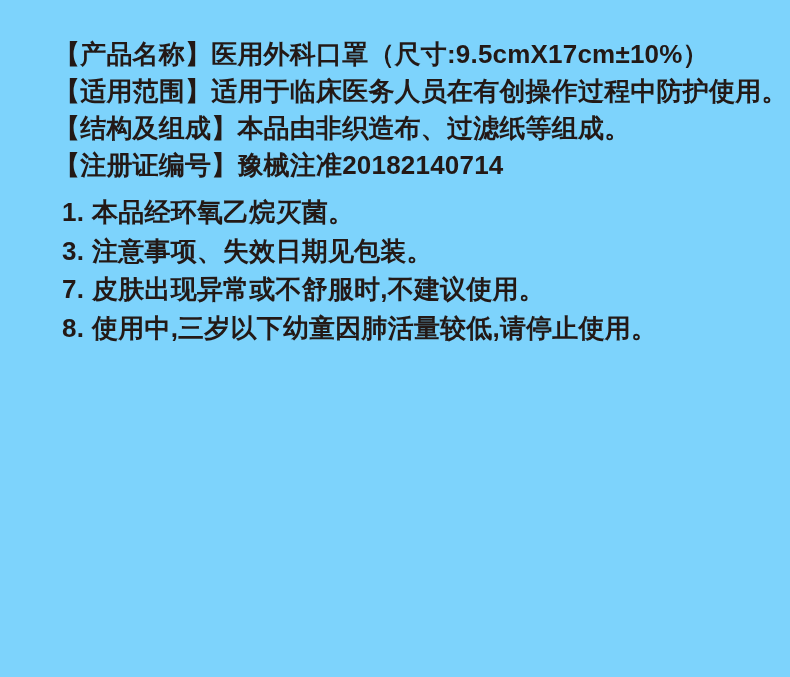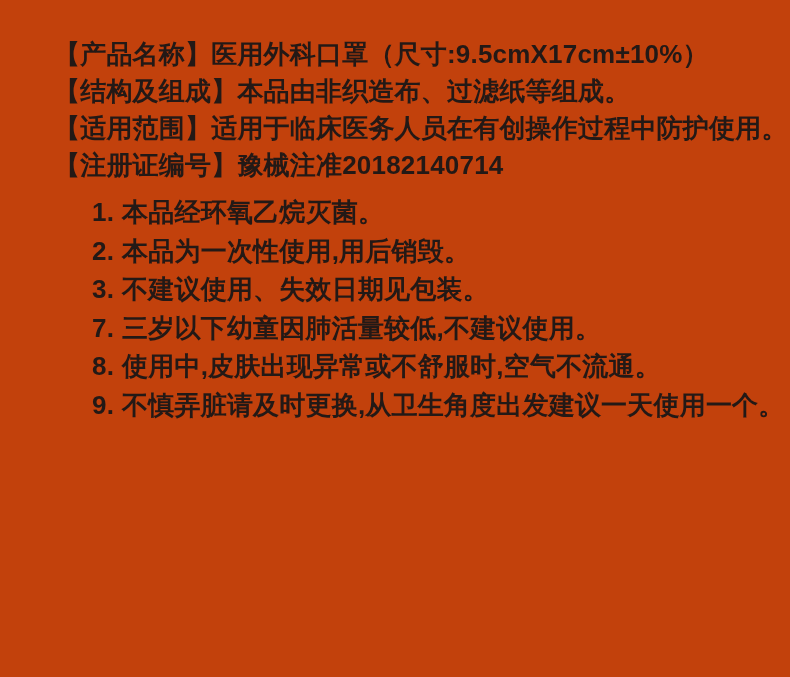--- a/index.html
+++ b/index.html
@@ -13,21 +13,21 @@
     overflow: hidden;
     font-family: "Liberation Sans", "DejaVu Sans", sans-serif;
     font-weight: 700;
     color: #231916;
   }
   .page {
     box-sizing: border-box;
     width: 790px;
     height: 677px;
     padding: 36px 24px 0 54px;
-    background: #c2410c;
+    background: #7dd3fc;
   }
   .field-line {
     font-size: 26px;
     line-height: 37px;
     height: 37px;
     white-space: nowrap;
     letter-spacing: 0.2px;
   }
   .field-label {
     display: inline;
@@ -38,61 +38,54 @@
   .precaution-list {
     margin-top: 9px;
     padding-left: 8px;
   }
   .precaution-line {
     font-size: 26px;
     line-height: 38.5px;
     height: 38.5px;
     white-space: nowrap;
     letter-spacing: 0.2px;
-    margin-left: 30px;
   }
   .precaution-num {
     display: inline-block;
     margin-right: 8px;
   }
 </style>
 </head>
 <body>
 
 <div class="page">
 
   <div>
     <div class="field-line">
       <span class="field-label">【产品名称】</span><span class="field-value">医用外科口罩（尺寸:9.5cmX17cm±10%）</span>
     </div>
     <div class="field-line">
-      <span class="field-label">【结构及组成】</span><span class="field-value">本品由非织造布、过滤纸等组成。</span>
+      <span class="field-label">【适用范围】</span><span class="field-value">适用于临床医务人员在有创操作过程中防护使用。</span>
     </div>
     <div class="field-line">
-      <span class="field-label">【适用范围】</span><span class="field-value">适用于临床医务人员在有创操作过程中防护使用。</span>
+      <span class="field-label">【结构及组成】</span><span class="field-value">本品由非织造布、过滤纸等组成。</span>
     </div>
     <div class="field-line">
       <span class="field-label">【注册证编号】</span><span class="field-value">豫械注准20182140714</span>
     </div>
   </div>
 
   <div class="precaution-list">
     <div class="precaution-line">
       <span class="precaution-num">1.</span><span>本品经环氧乙烷灭菌。</span>
     </div>
     <div class="precaution-line">
-      <span class="precaution-num">2.</span><span>本品为一次性使用,用后销毁。</span>
+      <span class="precaution-num">3.</span><span>注意事项、失效日期见包装。</span>
     </div>
     <div class="precaution-line">
-      <span class="precaution-num">3.</span><span>不建议使用、失效日期见包装。</span>
+      <span class="precaution-num">7.</span><span>皮肤出现异常或不舒服时,不建议使用。</span>
     </div>
     <div class="precaution-line">
-      <span class="precaution-num">7.</span><span>三岁以下幼童因肺活量较低,不建议使用。</span>
-    </div>
-    <div class="precaution-line">
-      <span class="precaution-num">8.</span><span>使用中,皮肤出现异常或不舒服时,空气不流通。</span>
-    </div>
-    <div class="precaution-line">
-      <span class="precaution-num">9.</span><span>不慎弄脏请及时更换,从卫生角度出发建议一天使用一个。</span>
+      <span class="precaution-num">8.</span><span>使用中,三岁以下幼童因肺活量较低,请停止使用。</span>
     </div>
   </div>
 
 </div>
 
 </body></html>

